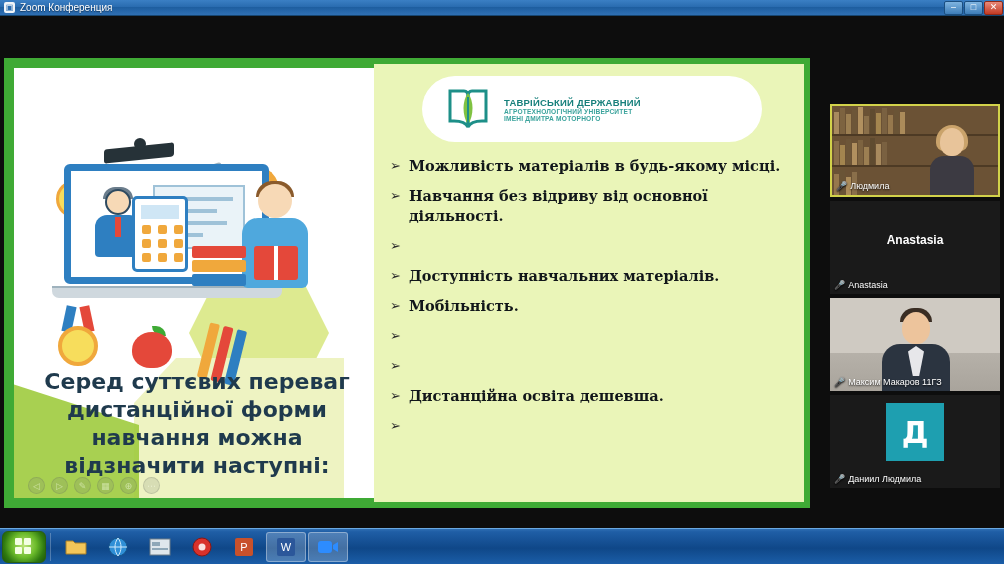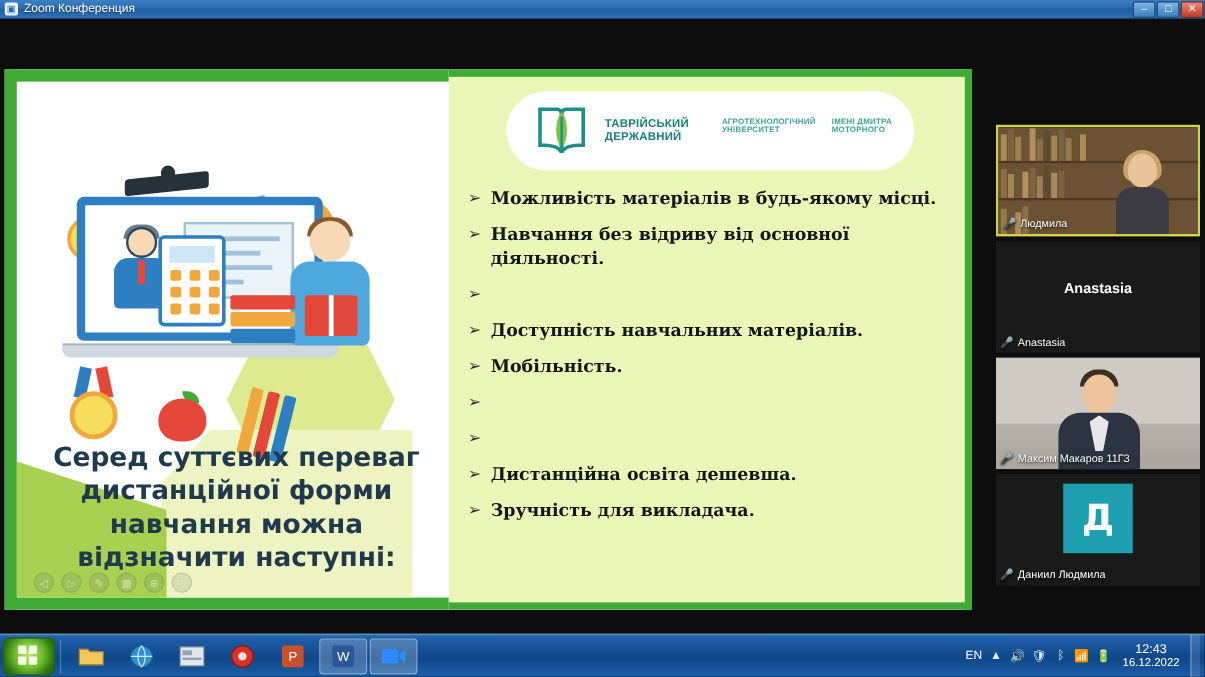--- a/index.html
+++ b/index.html
@@ -197,21 +197,21 @@
     border-right: 6px solid #3faa35;
     border-bottom: 6px solid #3faa35;
     overflow: hidden;
   }
   .logo-box {
     position: absolute; left: 48px; top: 12px; width: 340px; height: 66px;
     background: #ffffff; border-radius: 34px;
     display: flex; align-items: center; padding-left: 20px; gap: 10px;
   }
   .logo-mark { width: 52px; height: 48px; flex: 0 0 52px; }
-  .logo-text { display: flex; flex-direction: row; justify-content: center; }
+  .logo-text { display: flex; flex-direction: column; justify-content: center; }
   .logo-l1 { font-size: 9.5px; font-weight: bold; color: #18807c; letter-spacing:.2px; }
   .logo-l2 { font-size: 6.6px; font-weight: bold; color: #3aa39c; letter-spacing:.2px; }
   .logo-l3 { font-size: 6.6px; font-weight: bold; color: #3aa39c; letter-spacing:.2px; }
 
   .bullets {
     position: absolute; left: 16px; top: 92px; right: 8px;
   }
   .bullet {
     display: flex; align-items: flex-start; gap: 8px;
     margin-bottom: 10px;
@@ -465,21 +465,20 @@
           </div>
           <div class="bullet">
             <span class="bullet-mark">➢</span>
           </div>
           <div class="bullet">
             <span class="bullet-mark">➢</span>
             <span class="bullet-text">Дистанційна освіта дешевша.</span>
           </div>
           <div class="bullet">
             <span class="bullet-mark">➢</span>
-            <span class="bullet-text">Зручність для викладача.</span>
           </div>
         </div>
       </div>
     </div>
 
     <div class="rail">
 
       <div class="tile active">
         <div class="cam-shelf">
           <div class="shelf-row" style="top:0">
@@ -607,29 +606,15 @@
           <text x="10" y="14" font-size="11" fill="#fff" text-anchor="middle" font-family="Liberation Sans">W</text>
         </svg>
     </div>
     <div class="task-icon active">
       <svg width="22" height="18" viewBox="0 0 22 18">
           <rect x="1" y="3" width="14" height="12" rx="3" fill="#2d8cff"></rect>
           <path d="M16 7l5-3v10l-5-3z" fill="#2d8cff"></path>
         </svg>
     </div>
 
-    <div class="tray">
-      <span class="tray-lang">EN</span>
-      <span class="tray-ico">▲</span>
-      <span class="tray-ico">🔊</span>
-      <span class="tray-ico">🛡</span>
-      <span class="tray-ico">ᛒ</span>
-      <span class="tray-ico">📶</span>
-      <span class="tray-ico">🔋</span>
-      <div class="clock">
-        <div>12:43</div>
-        <div>16.12.2022</div>
-      </div>
-      <div class="show-desktop"></div>
-    </div>
   </div>
 
 </div>
 
 </body></html>

